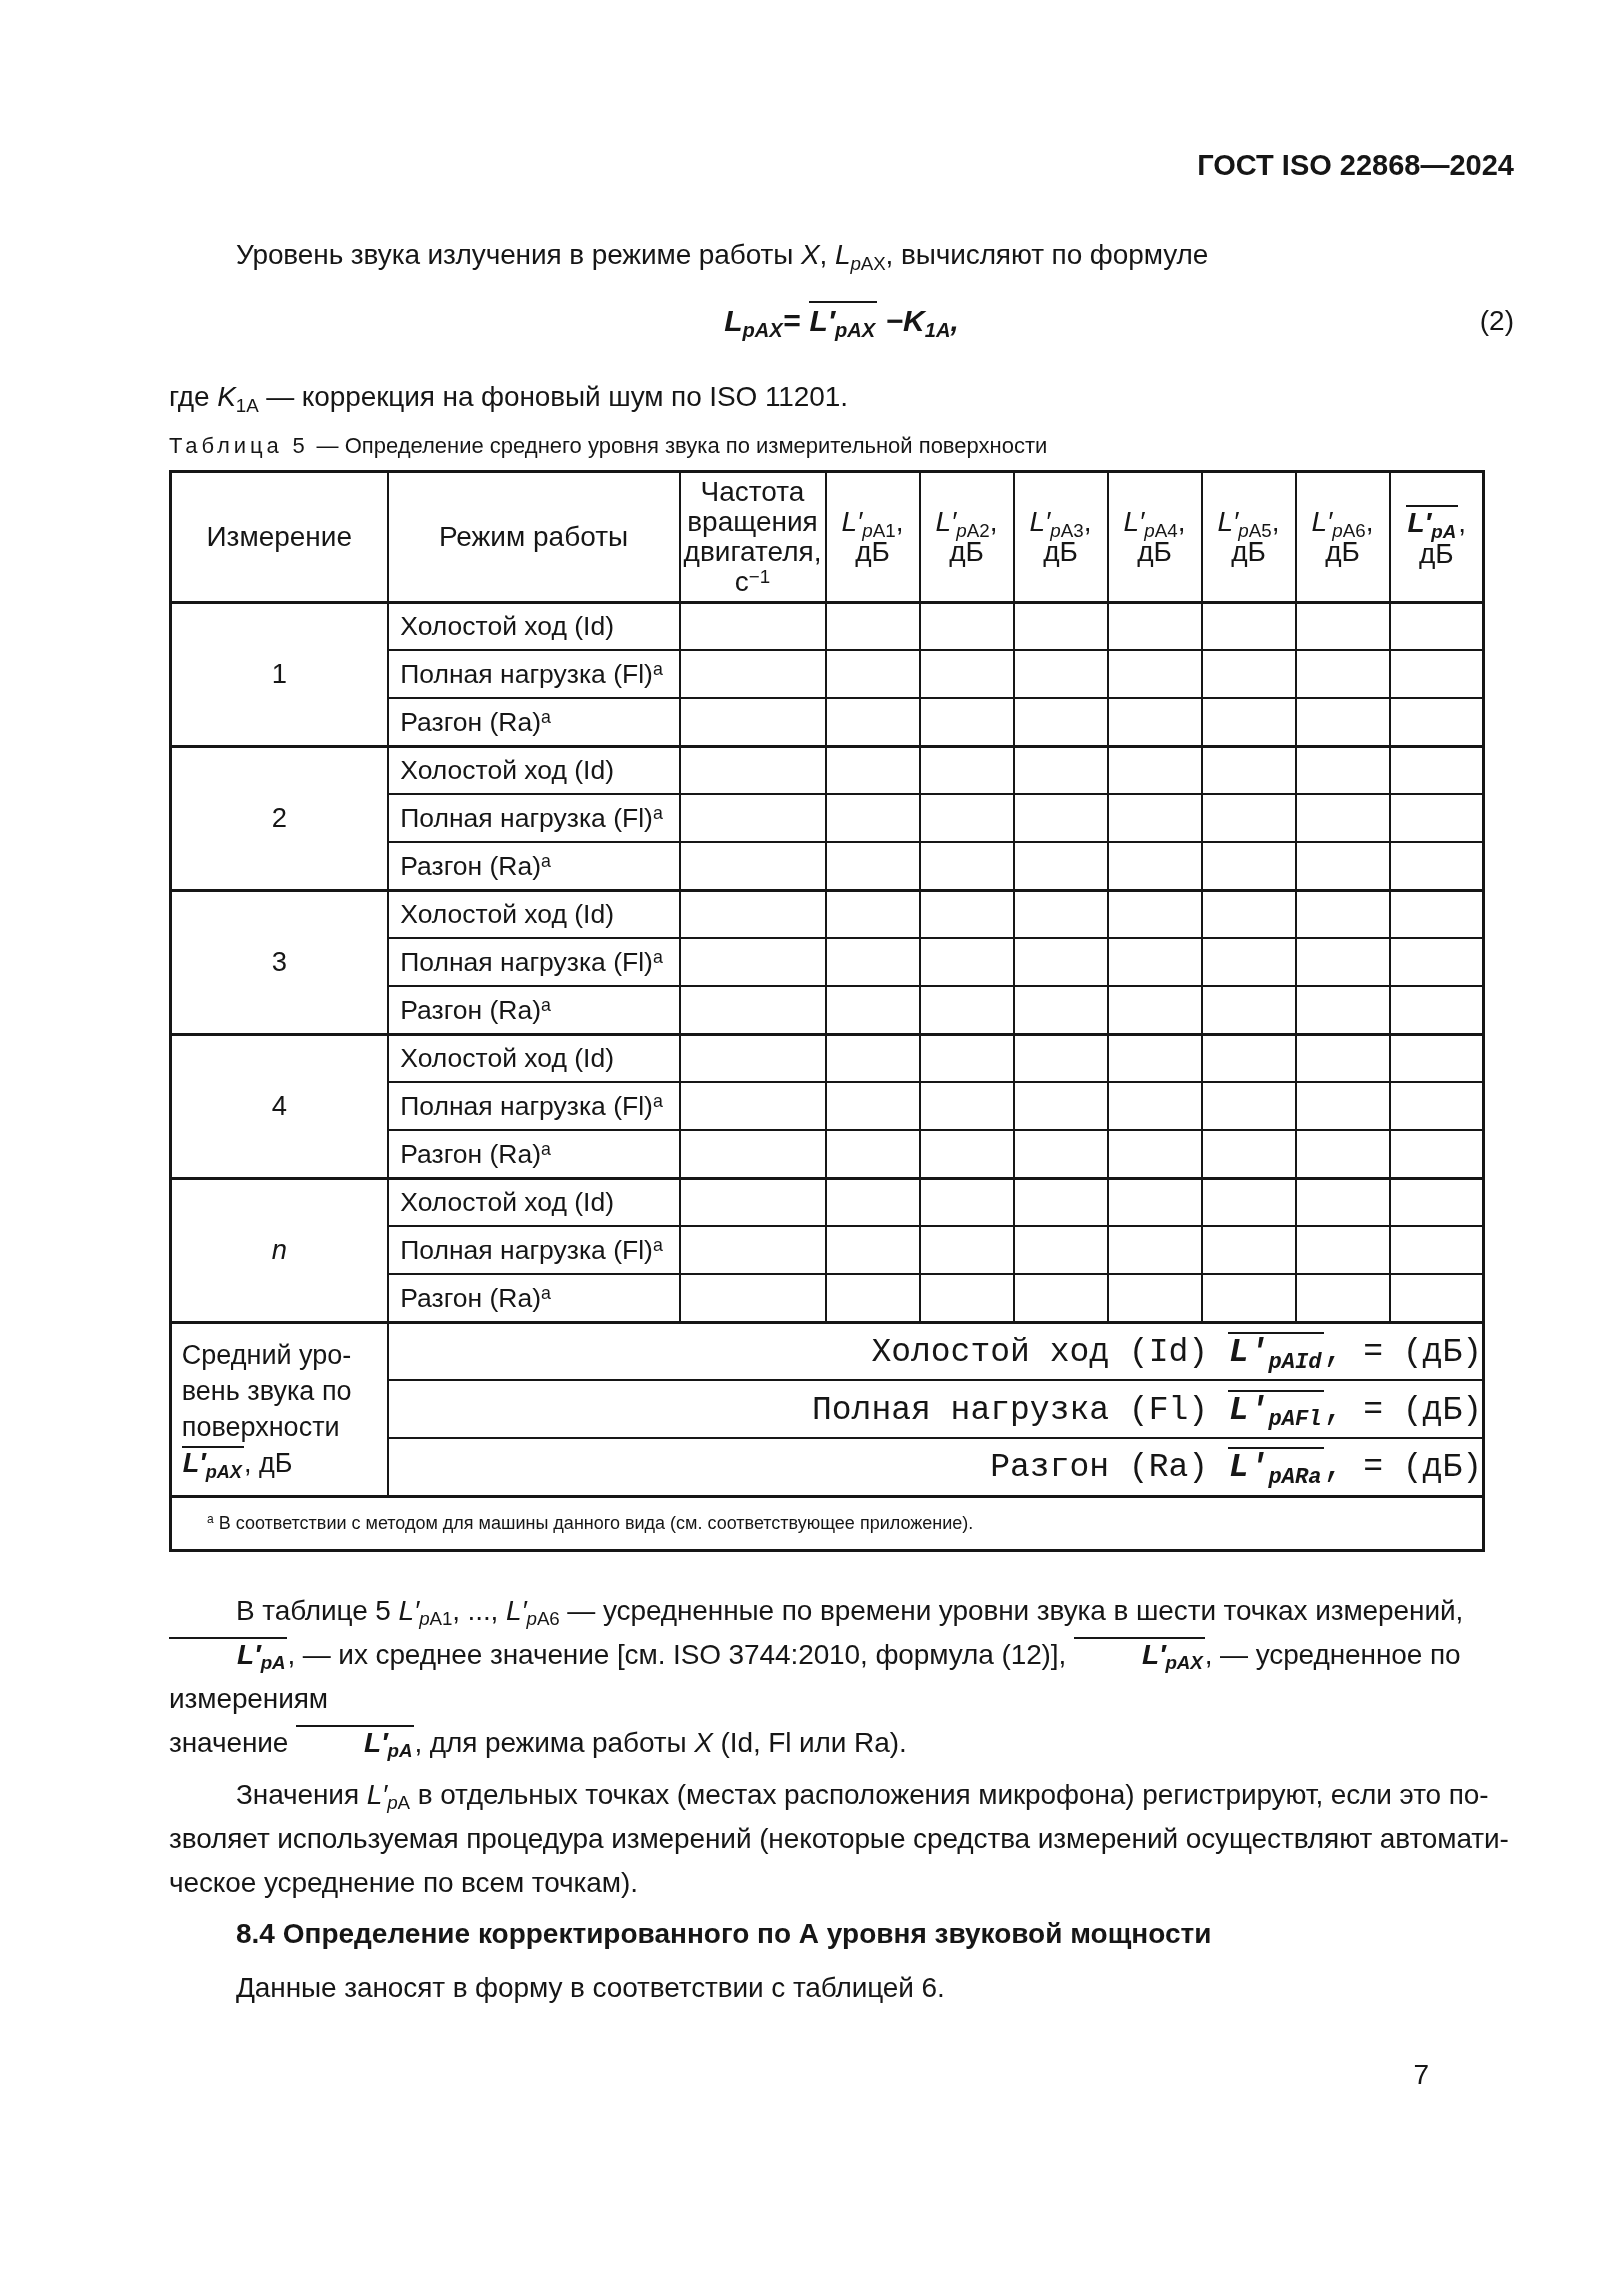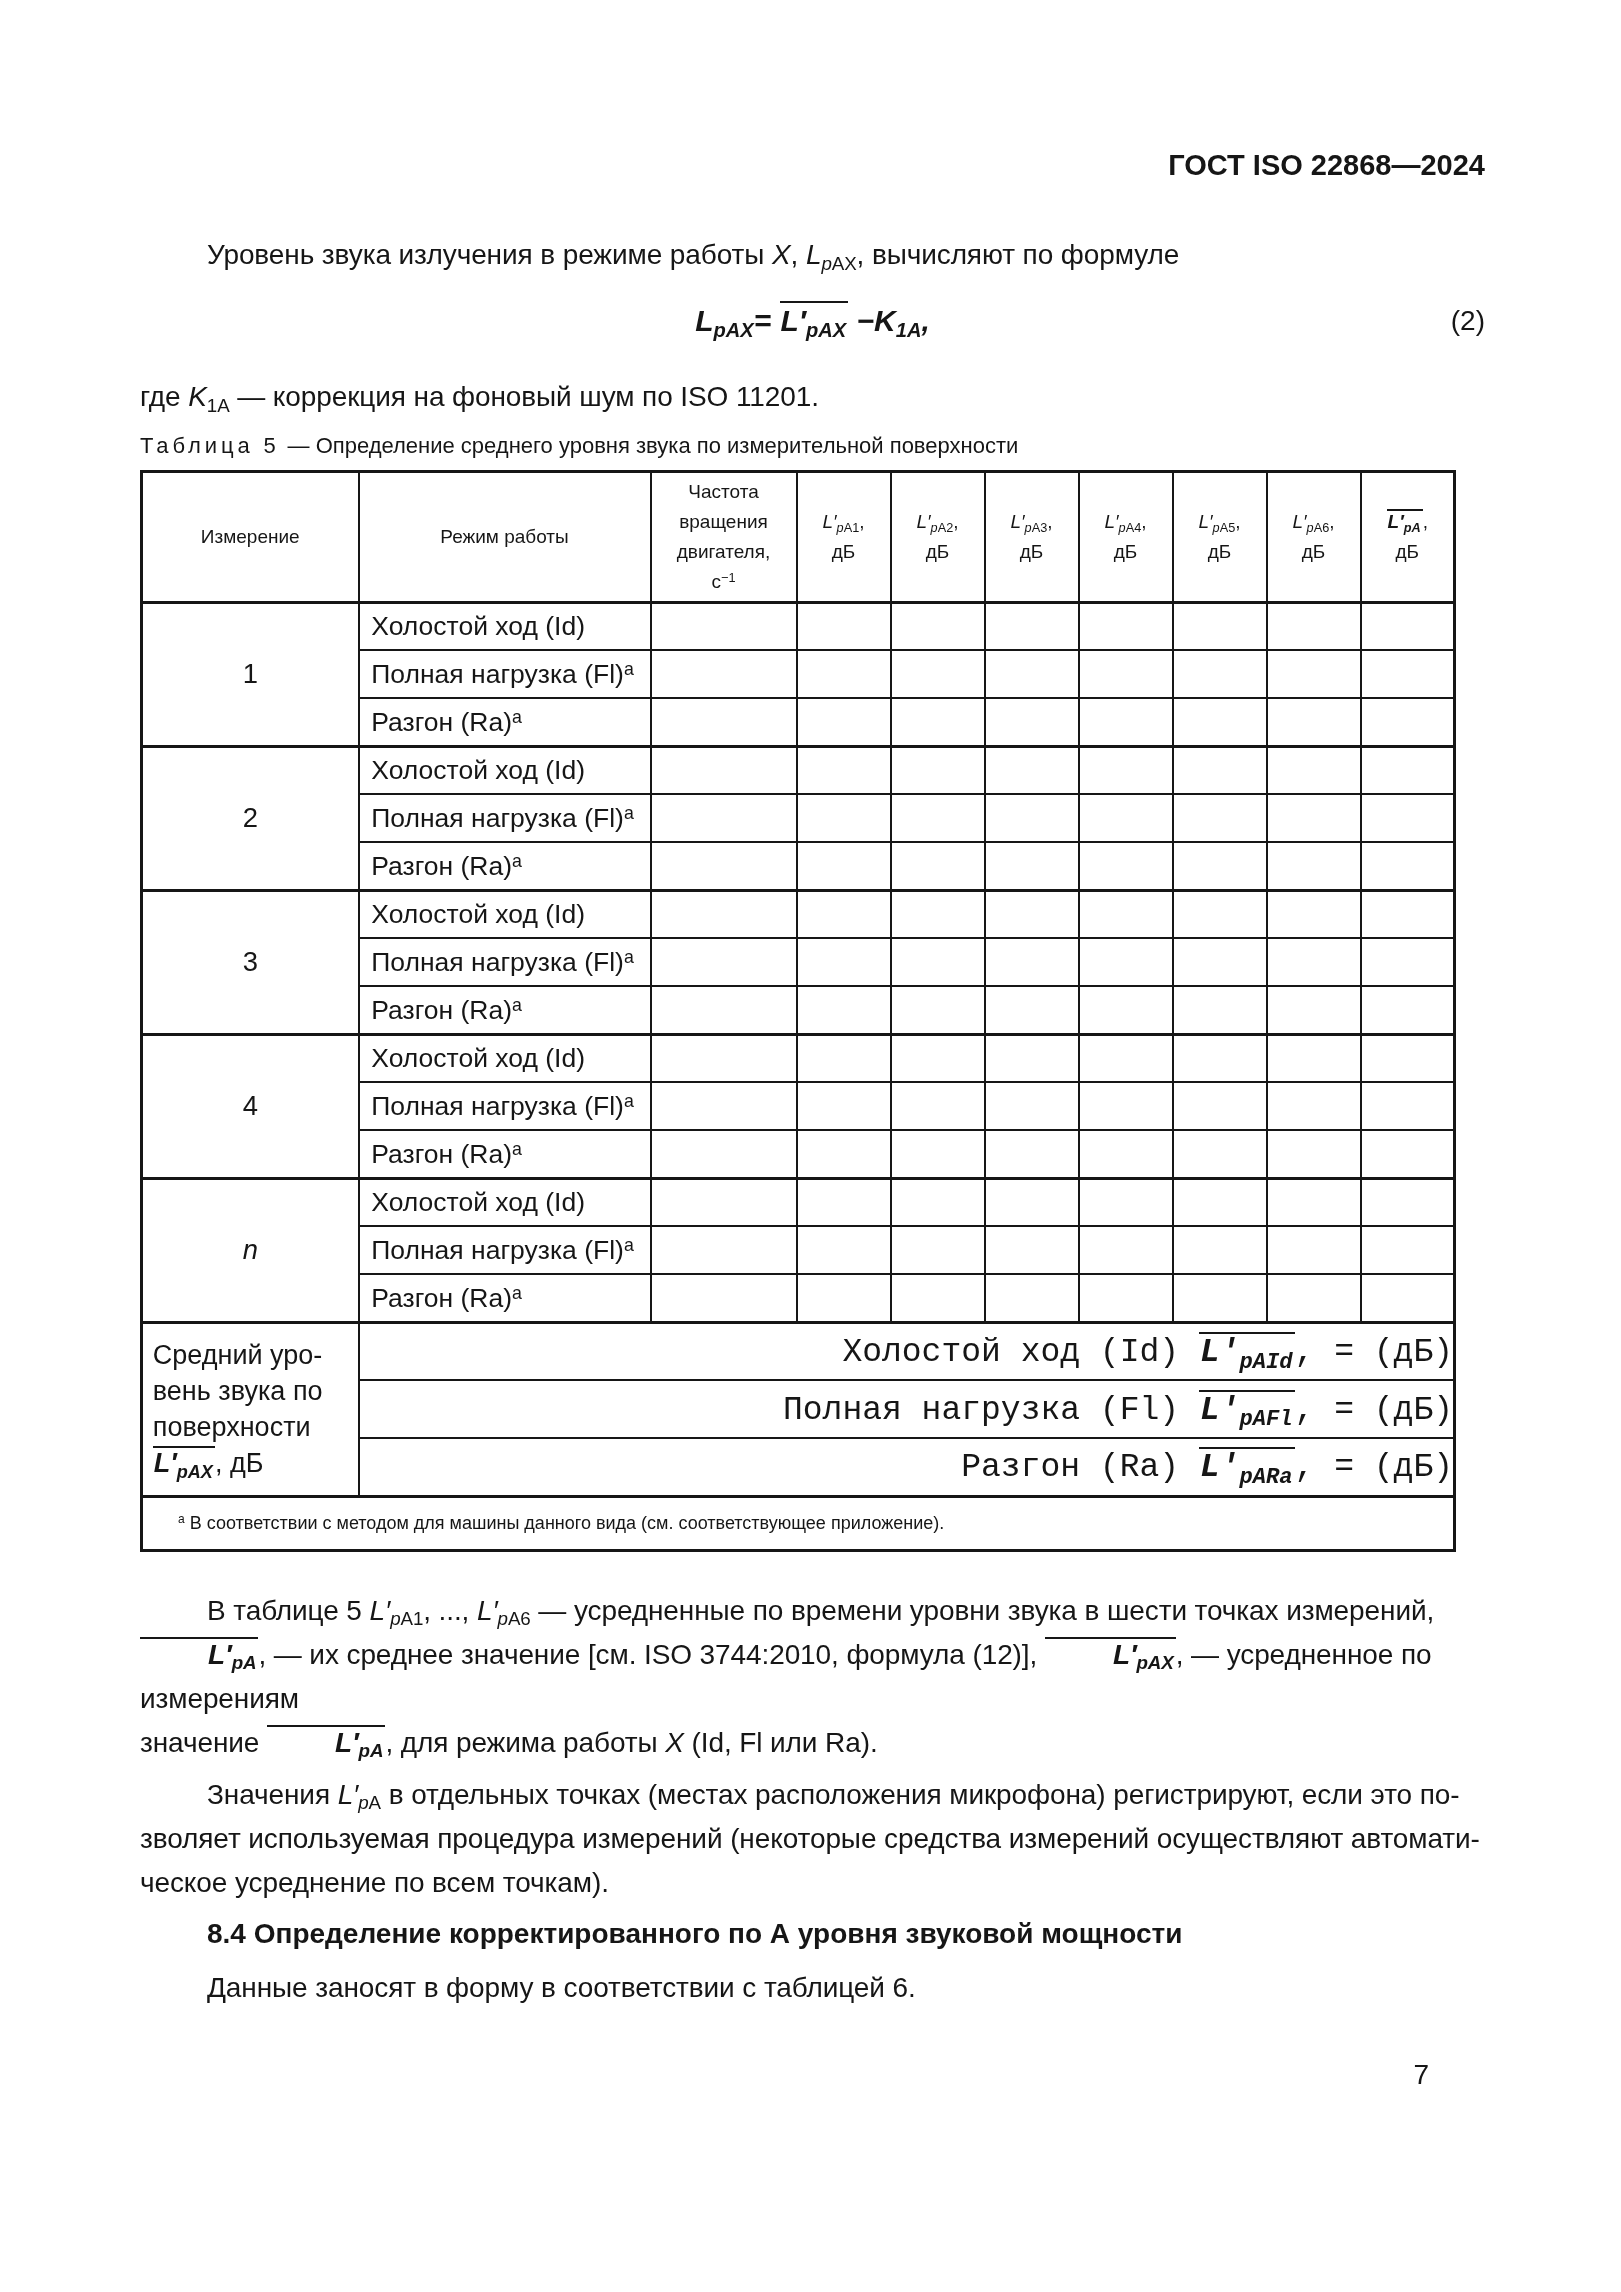--- a/index.html
+++ b/index.html
@@ -1,18 +1,18 @@
 <!DOCTYPE html>
 <html><head>
 <meta charset="utf-8">
 <style>
   html,body{margin:0;padding:0;background:#ffffff;}
   body{width:1621px;height:2293px;font-family:"Liberation Sans","DejaVu Sans",sans-serif;color:#161616;}
   .page{position:relative;width:1621px;height:2293px;background:#ffffff;overflow:hidden;}
-  .content{position:absolute;left:103px;top:0;width:1345px;padding-left:37px;}
+  .content{position:absolute;left:132px;top:0;width:1345px;padding-left:37px;}
 
   .doc-header{margin:149px 0 0;text-align:right;font-weight:bold;font-size:29px;line-height:33px;}
 
   .body{font-size:28px;line-height:44px;letter-spacing:-0.1px;margin:0;text-align:left;}
   .indent{text-indent:67px;}
   .heading{font-weight:bold;font-size:28px;line-height:44px;text-indent:67px;margin:0;}
 
   .p-lead{margin-top:51px;}
   .formula-row{position:relative;margin-top:11.8px;height:63px;line-height:63px;text-align:center;}
   .formula{font-weight:bold;font-style:italic;font-size:30px;}
@@ -23,21 +23,21 @@
   .p83{margin-top:3.9px;}
   .caption{margin:5.9px 0 0;font-size:22px;line-height:41px;}
   .caption-label{letter-spacing:3.9px;margin-right:7.8px;}
 
   table.t5{border-collapse:collapse;table-layout:fixed;width:1313px;margin-top:3.9px;border:3.4px solid #161616;}
   .t5 th,.t5 td{border:2px solid #161616;font-weight:normal;vertical-align:middle;padding:0;}
   .t5 tr.row-head{height:123px;}
   .t5 tr.row-data{height:48px;}
   .t5 tr.row-mean{height:58px;}
   .t5 tr.row-foot{height:54px;}
-  .t5 .row-head th{border-bottom:3.4px solid #161616;font-size:19px;line-height:30px;text-align:center;padding:3.9px 2px;}
+  .t5 .row-head th{border-bottom:3.4px solid #161616;font-size:28px;line-height:30px;text-align:center;padding:3.9px 2px;}
   .t5 tr.group-start td{border-top:3.4px solid #161616;}
   .t5 .meas{text-align:center;font-size:27.4px;}
   .t5 .mode{text-align:left;padding:2px 3.9px 2px 11.8px;font-size:26.5px;white-space:nowrap;}
   .t5 .meanlabel{text-align:left;padding:5.9px 5.9px 5.9px 9.8px;font-size:27px;line-height:36px;vertical-align:middle;}
   .t5 .meanrow{text-align:right;padding-left:11.8px;font-size:33px;white-space:nowrap;font-family:Liberation Mono, monospace;}
   .t5 .footnote{text-align:left;padding-left:35px;font-size:18px;}
 
   .p-after1{margin-top:37px;}
   .p-after2{margin-top:7.8px;}
   .h84{margin-top:7.8px;}

